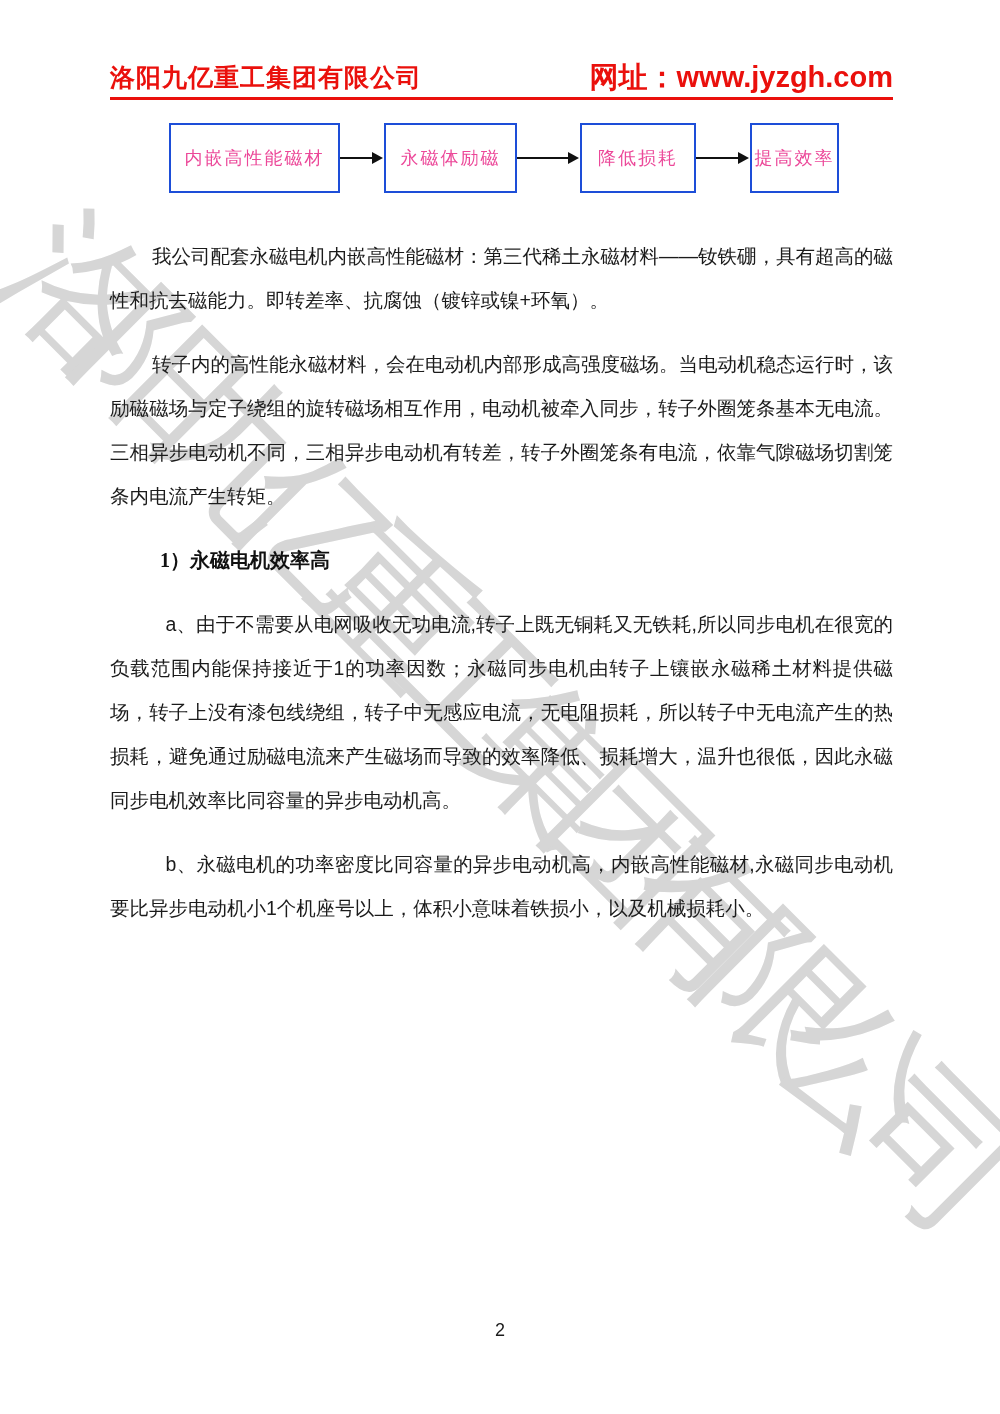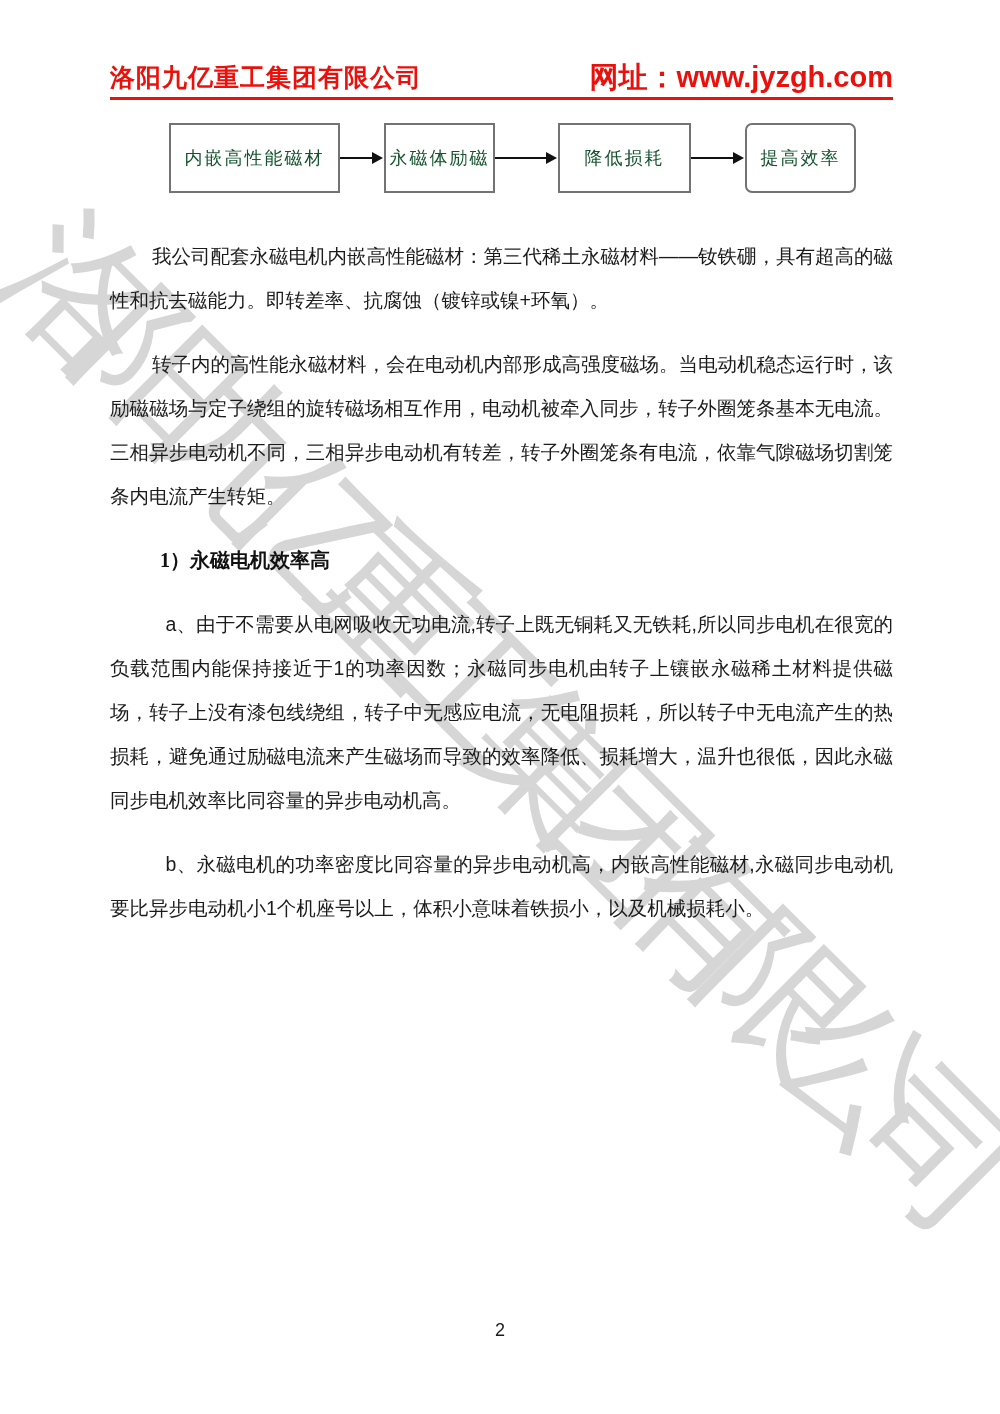--- a/index.html
+++ b/index.html
@@ -50,32 +50,32 @@
   
   .flowchart{
     position:absolute;
     left:169px;top:123px;height:70px;
     display:flex;align-items:center;
     z-index:1;
   }
   .fbox{
     box-sizing:border-box;
     height:70px;
-    border:2px solid #737373;
+    border:2px solid #1d4ed8;
     display:flex;align-items:center;justify-content:center;
     font-family:"Liberation Serif","DejaVu Serif",serif;
-    font-size:18px;color:#14532d;
+    font-size:18px;color:#ec4899;
     letter-spacing:2px;
     background:#ffffff;
     text-align:center;
   }
   .b1{width:171px;}
-  .b2{width:111px;}
-  .b3{width:133px;}
-  .b4{width:111px;border-radius:7px;}
+  .b2{width:133px;}
+  .b3{width:116px;}
+  .b4{width:89px;}
   .arrow{
     position:relative;
     height:2.5px;background:#111111;
     align-self:center;
   }
   .a1{width:33px;margin-right:11px;}
   .a2{width:52px;margin-right:11px;}
   .a3{width:43px;margin-right:11px;}
   .arrow::after{
     content:"";

